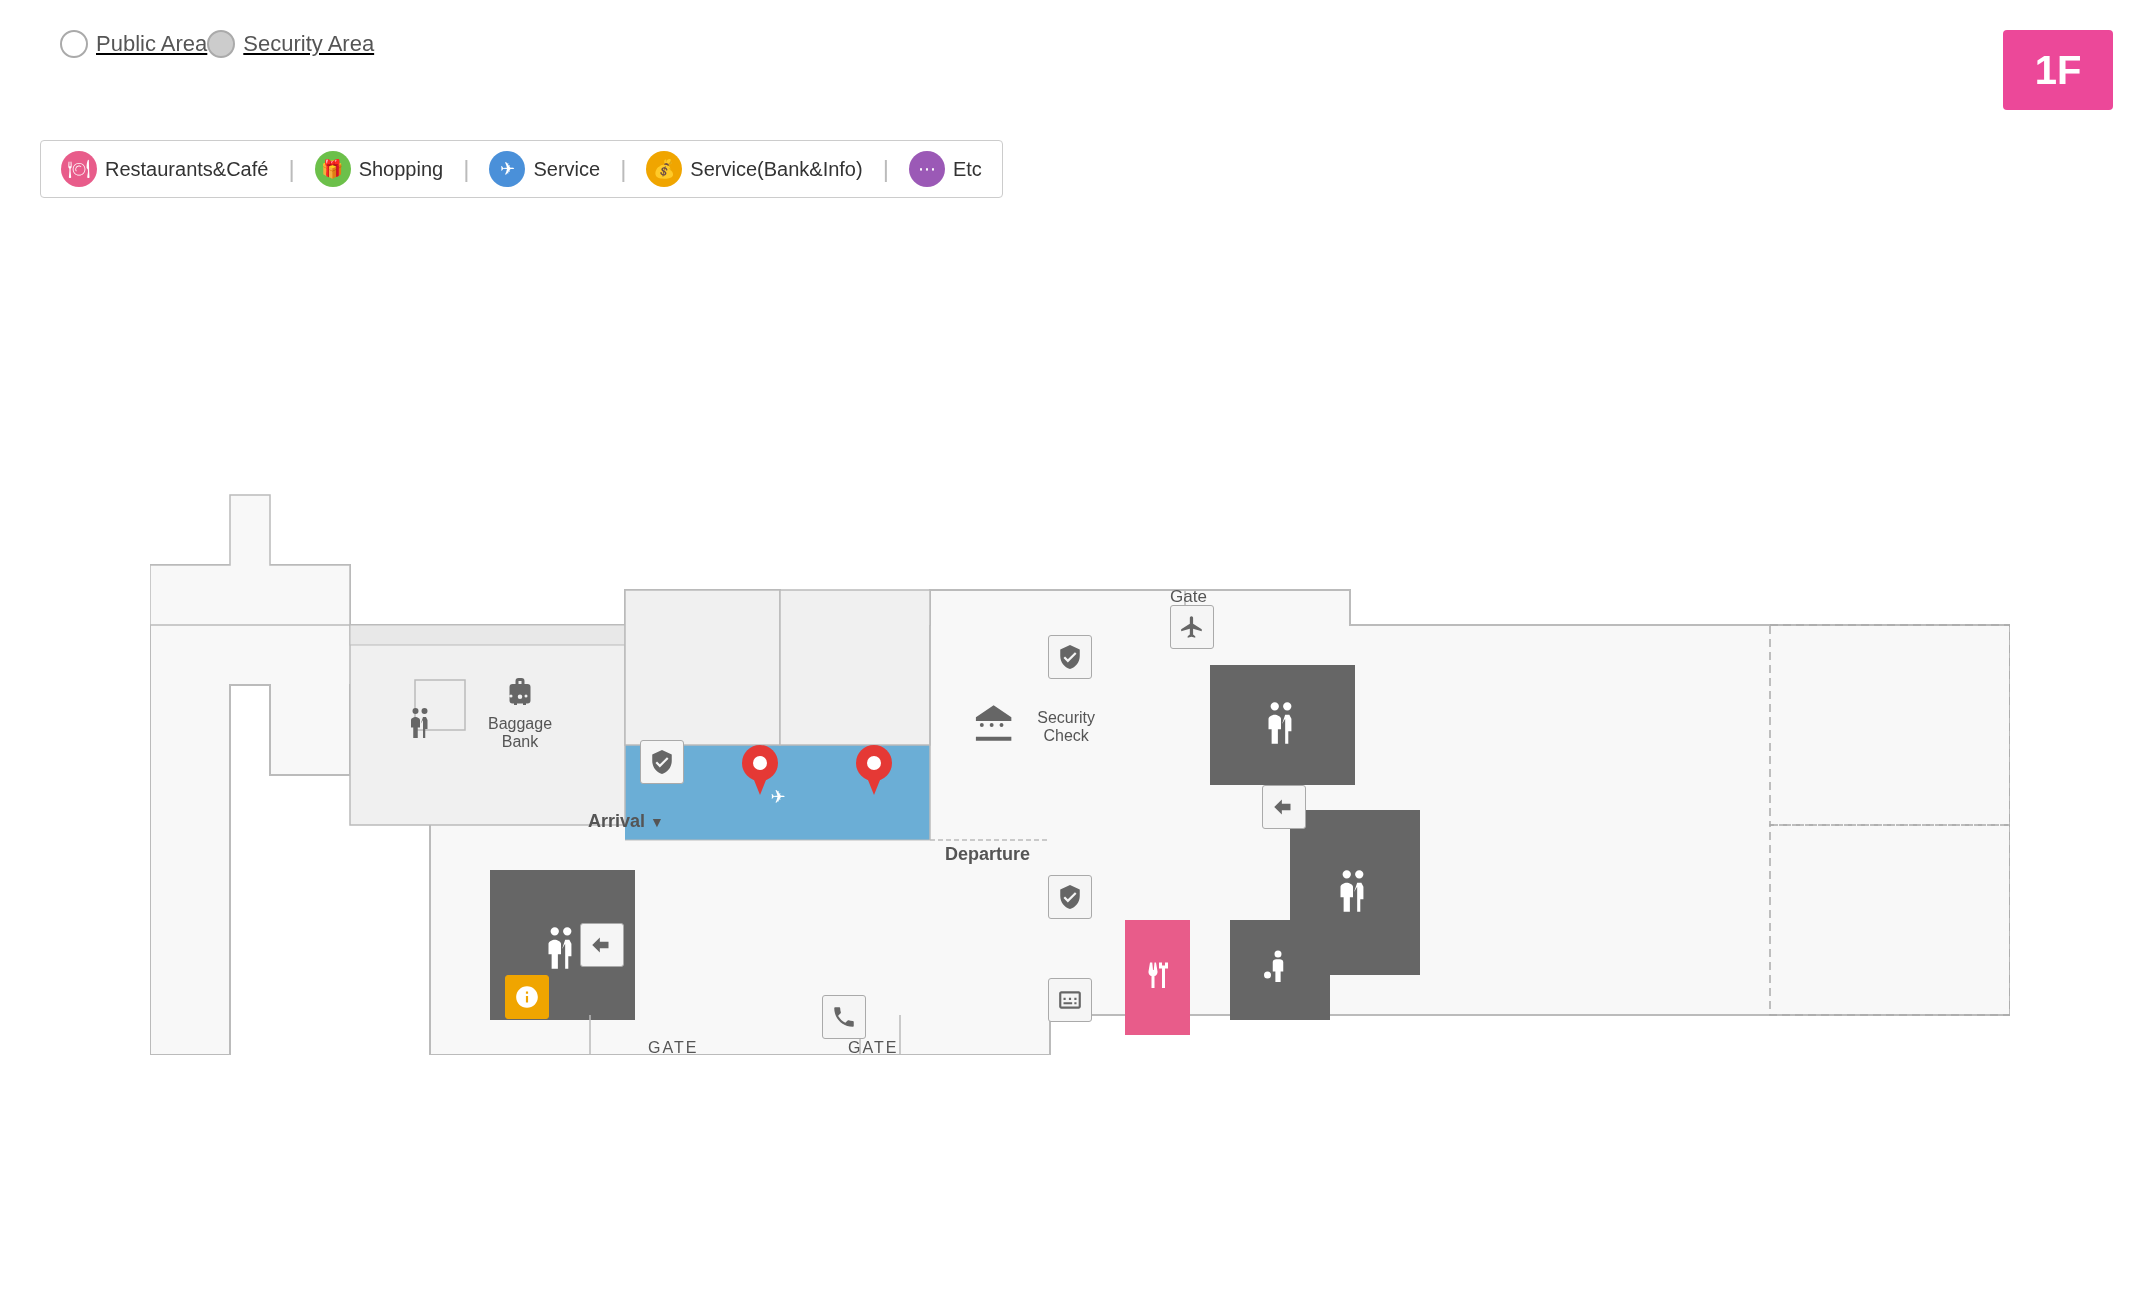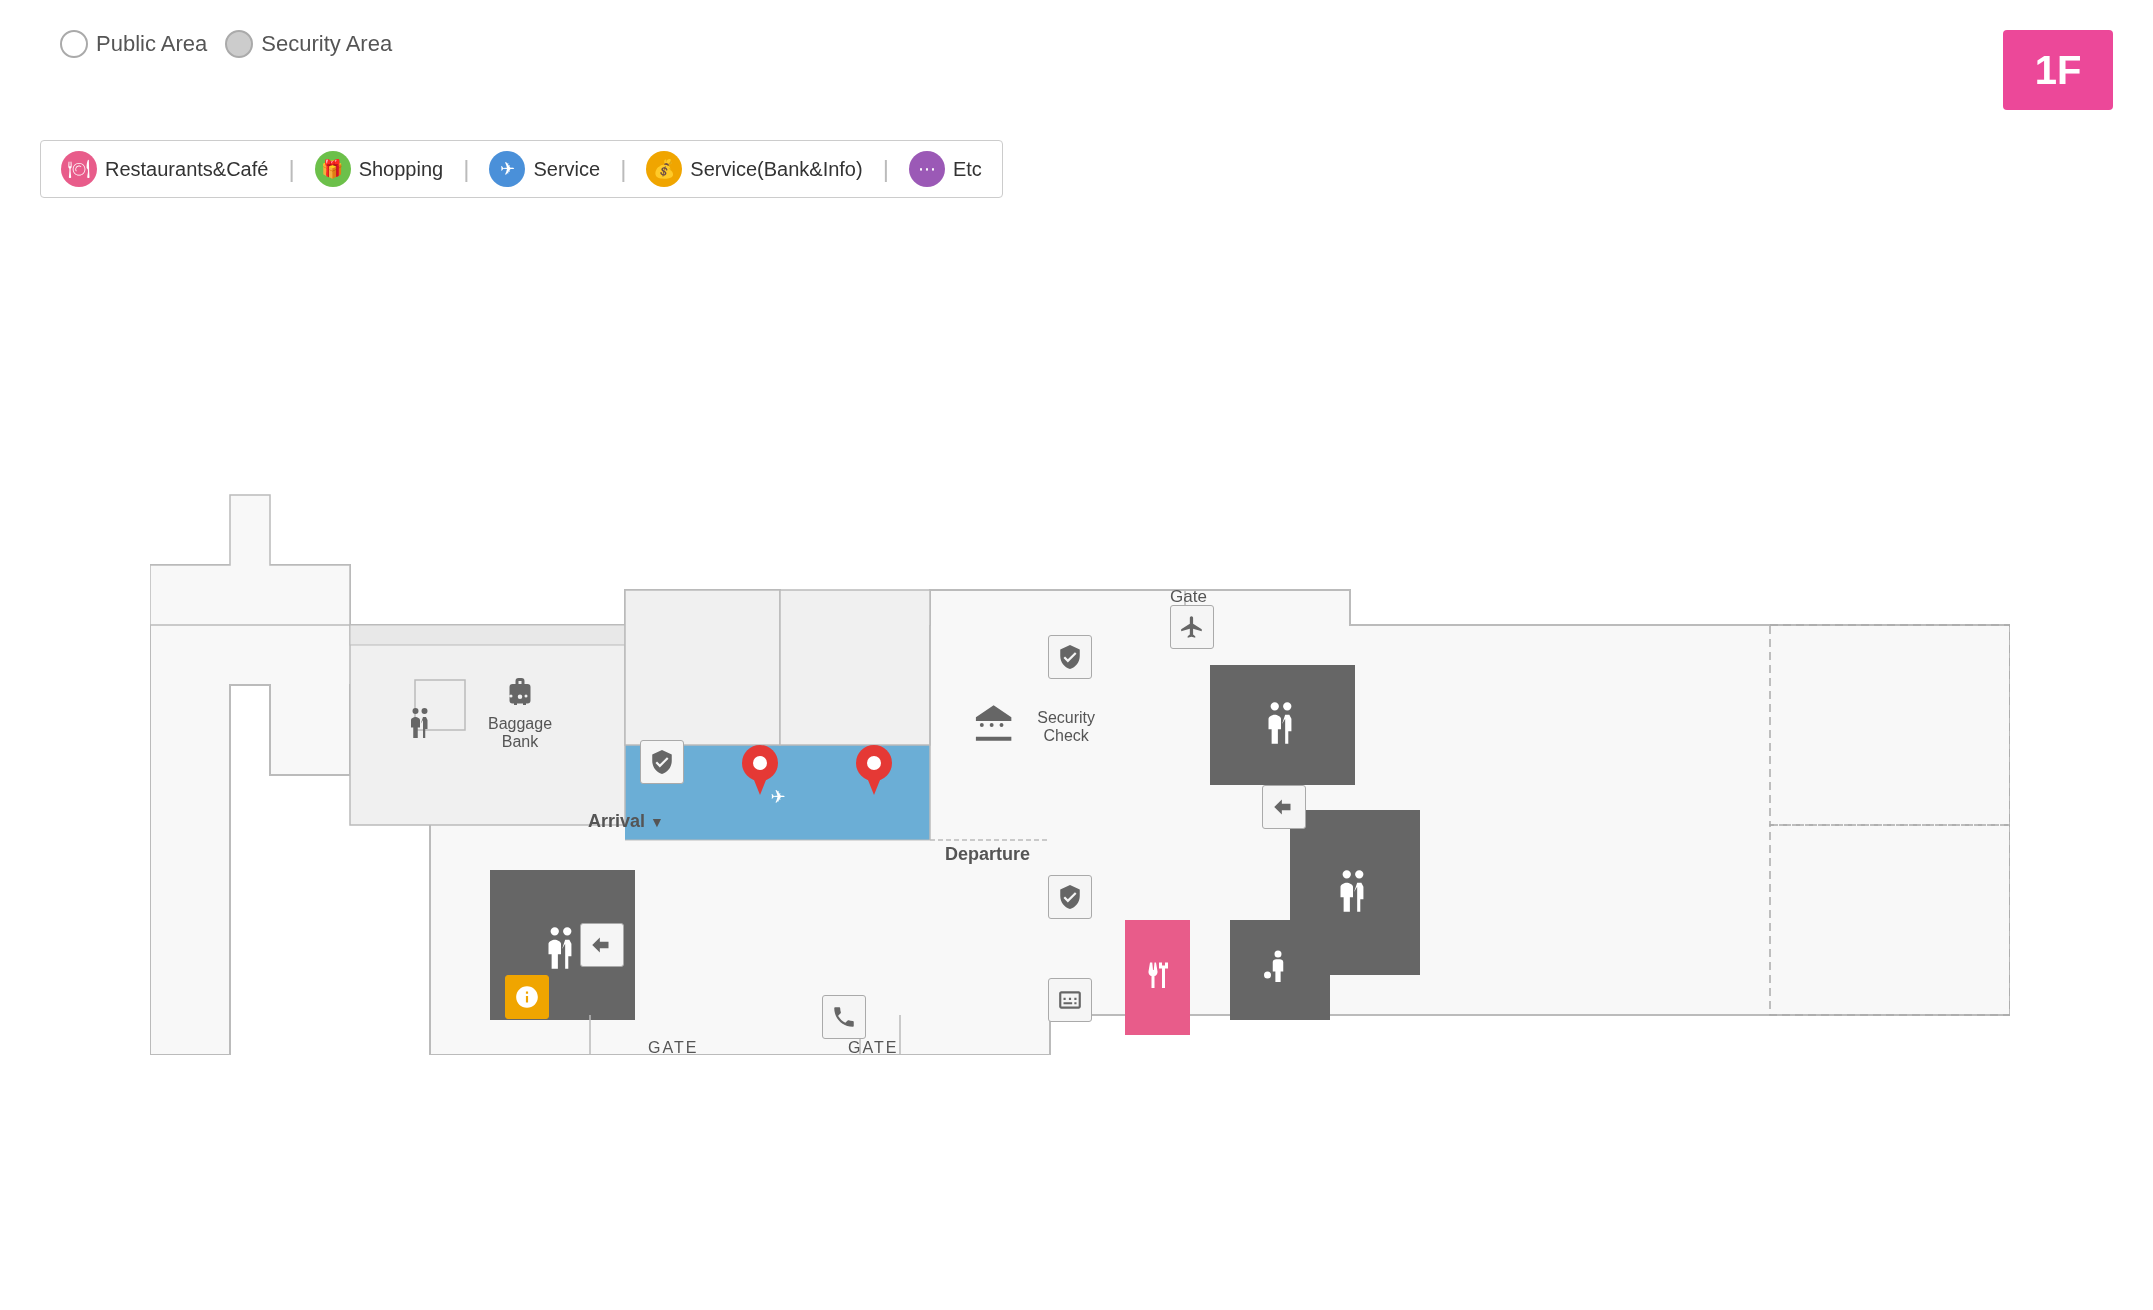--- a/index.html
+++ b/index.html
@@ -23,22 +23,23 @@
     }
     .floor-title {
       font-size: 90px;
       font-weight: 300;
       color: #222;
       line-height: 1;
     }
     .legend-area {
       display: flex;
       align-items: center;
-      gap: 18px;
+      gap: 0;
       margin-left: 20px;
+      text-decoration: underline;
     }
     .legend-circle {
       width: 28px; height: 28px;
       border-radius: 50%;
       border: 2px solid #aaa;
       background: #fff;
       display: inline-block;
     }
     .legend-circle.filled {
       background: #ccc;

